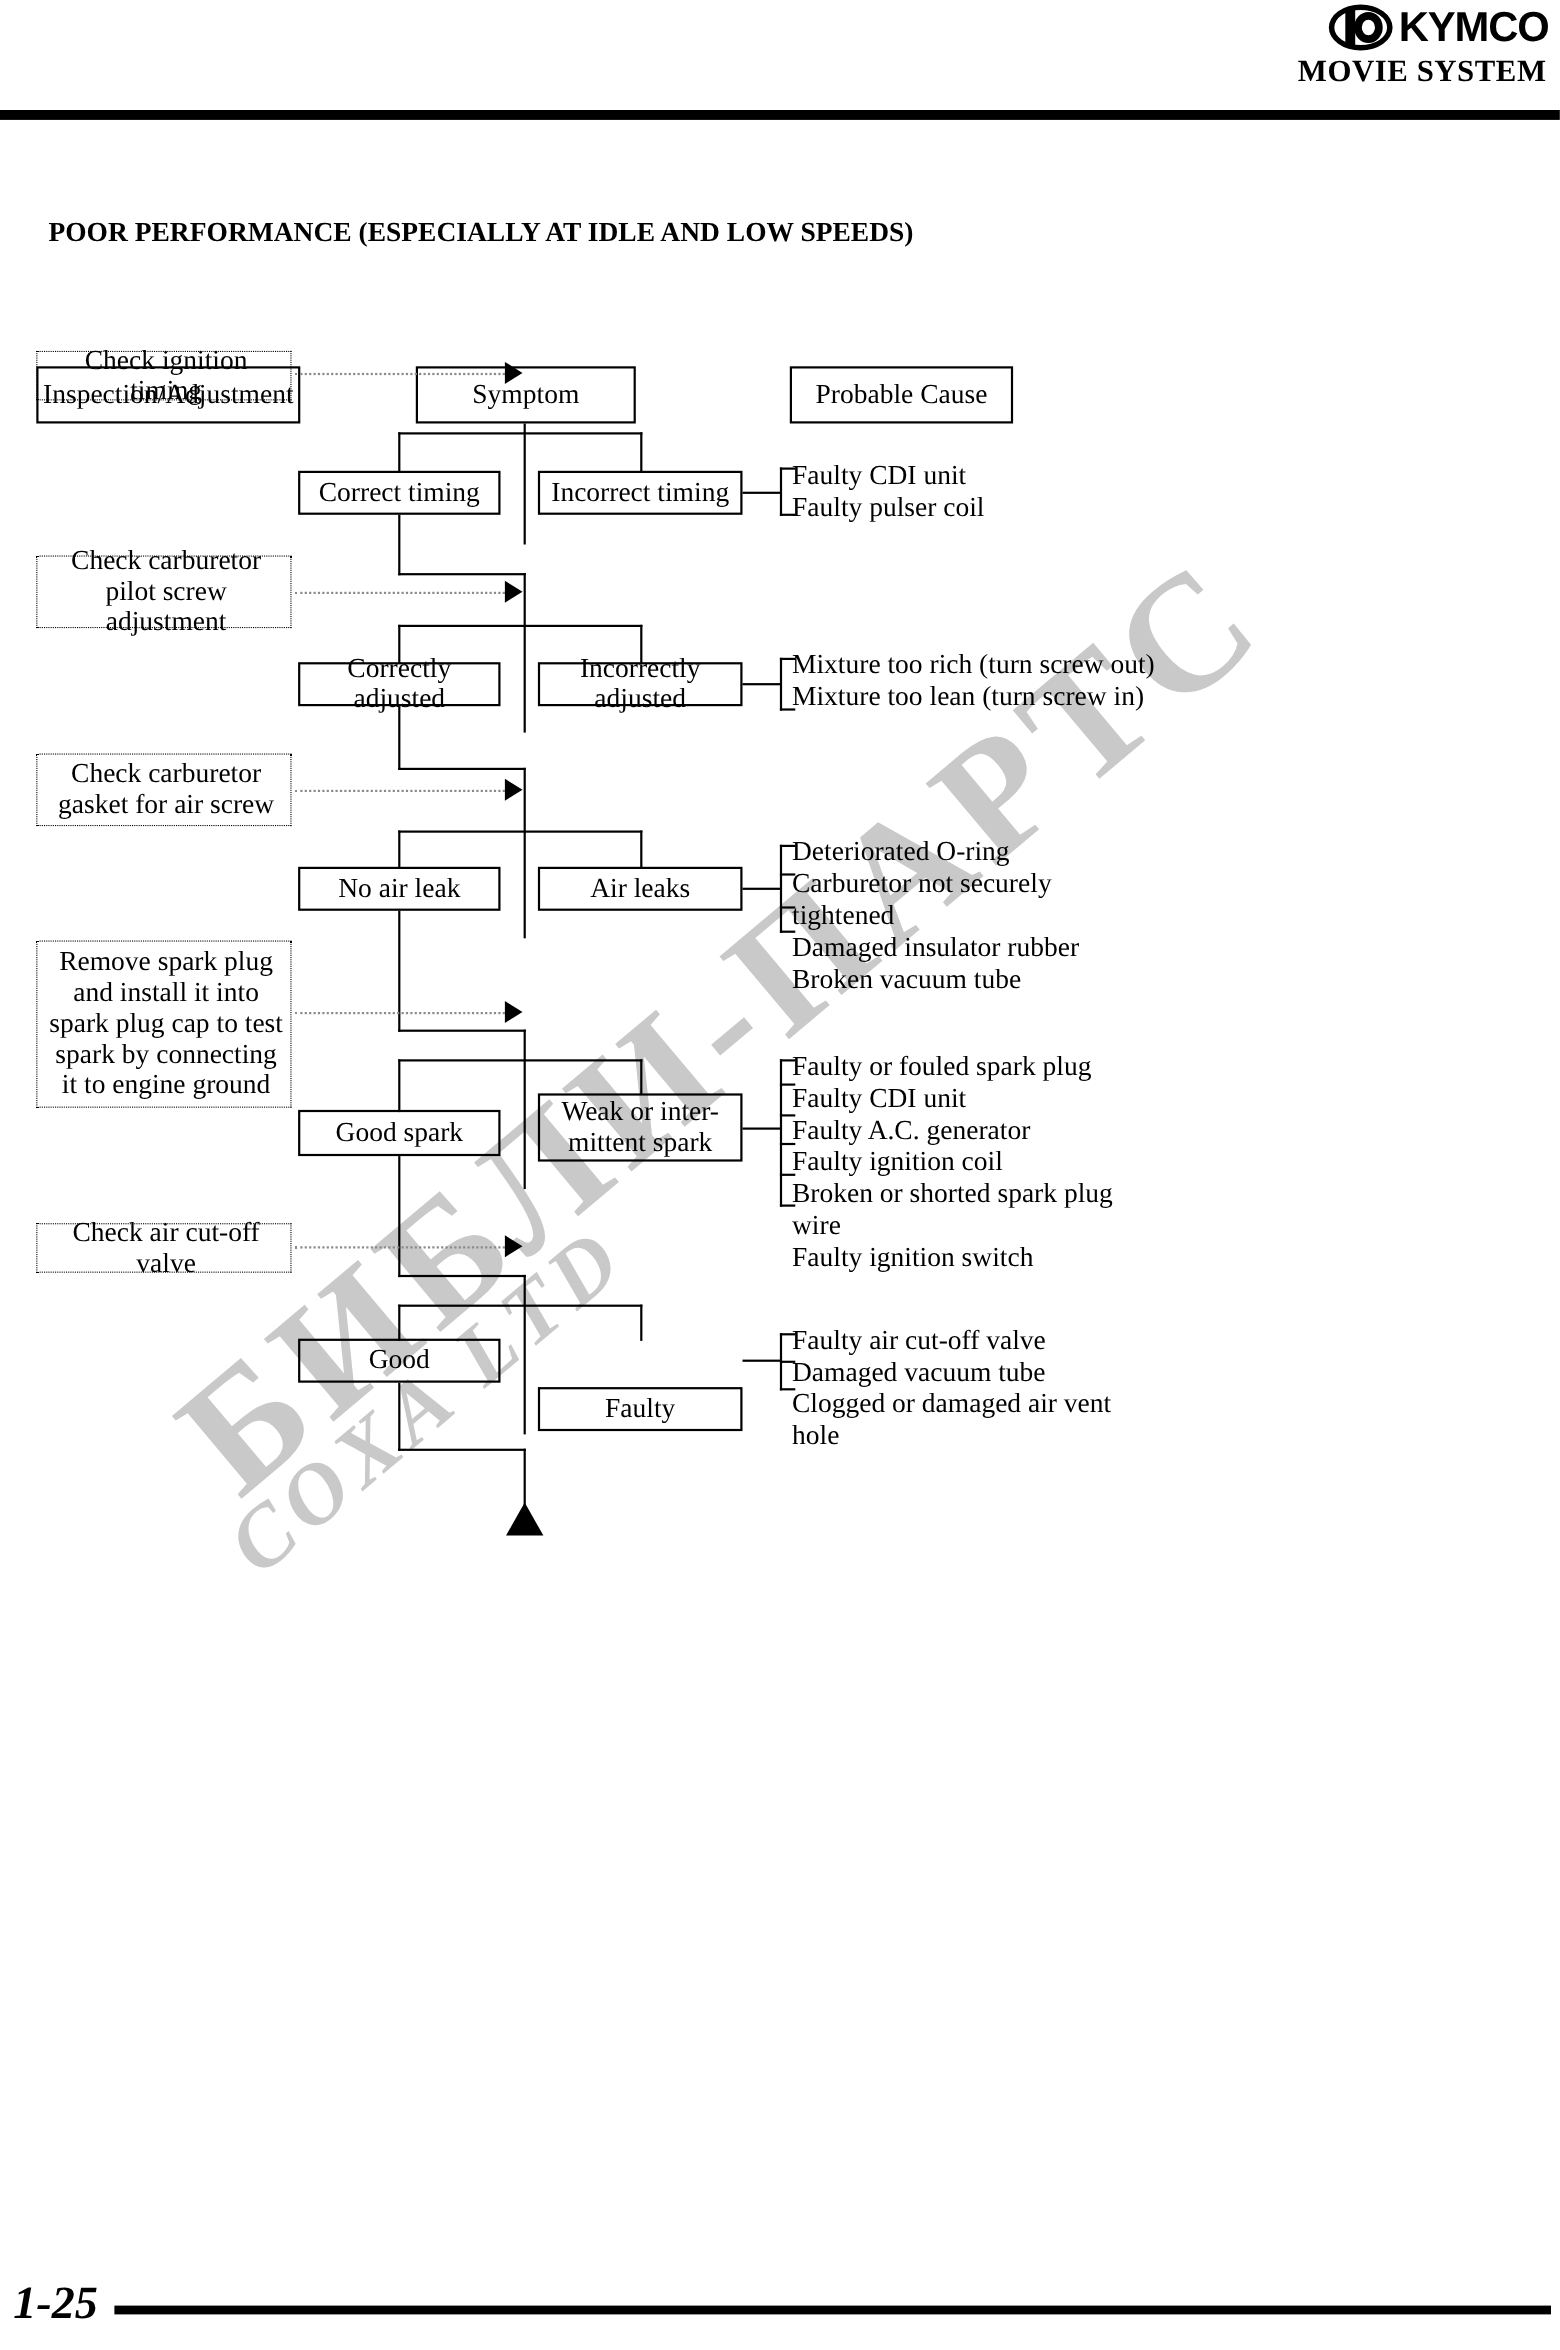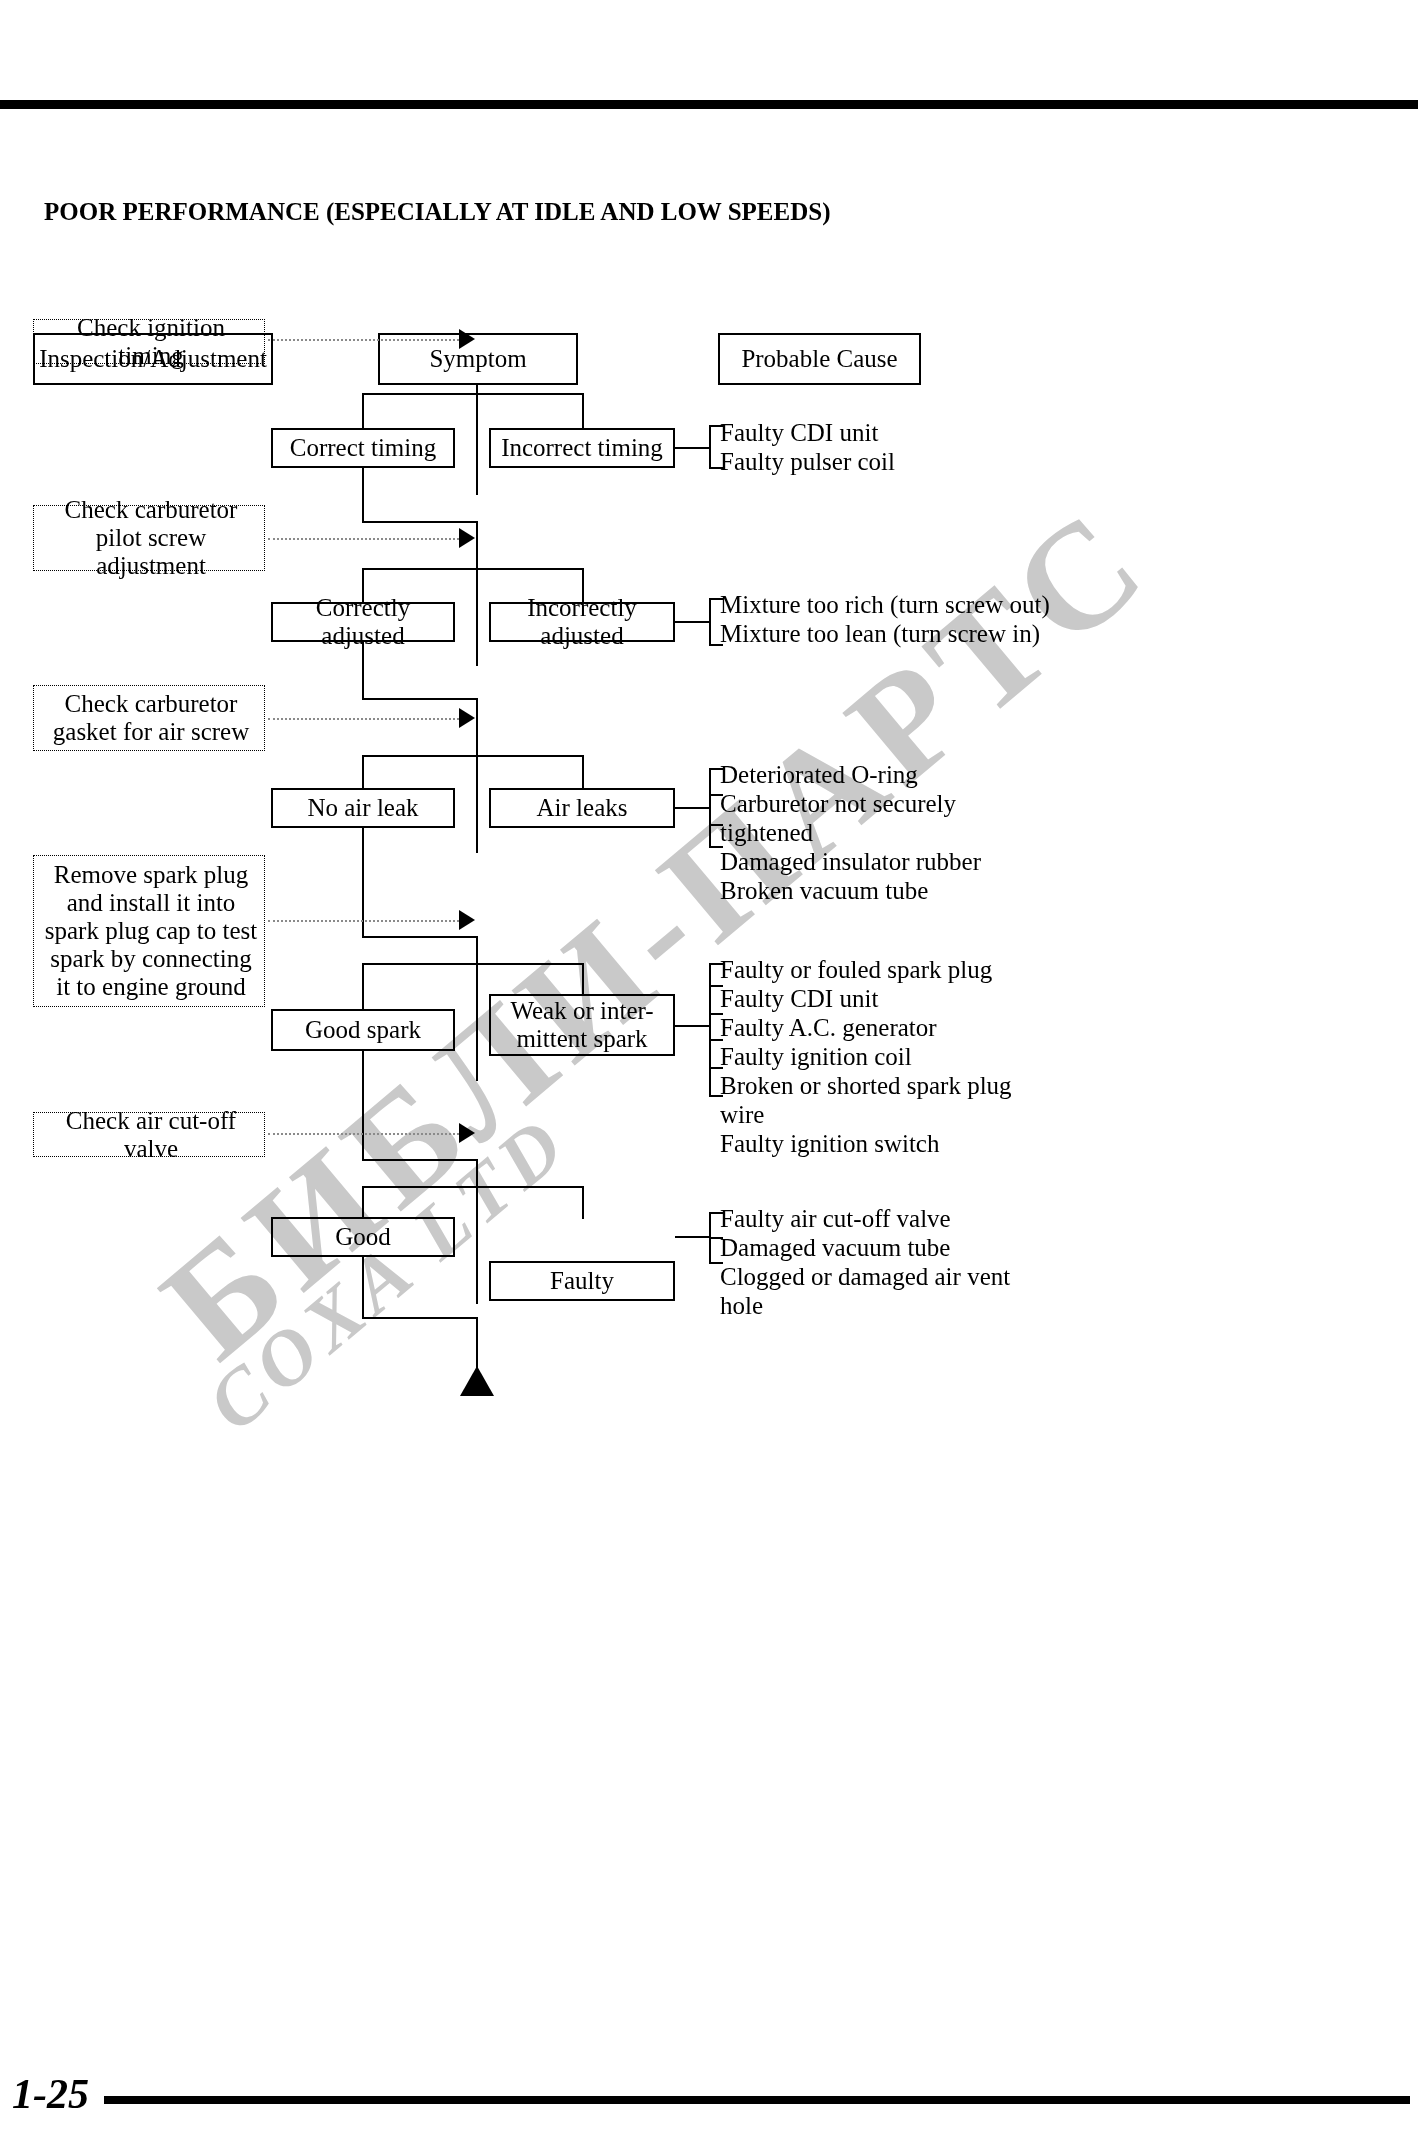--- a/index.html
+++ b/index.html
@@ -130,20 +130,31 @@
     font-size:42px; font-weight:bold; font-style:italic;
   }
   #footer-rule {
     position:absolute; left:104px; bottom:32px; width:1306px; height:8px; background:#000;
   }
 </style>
 </head>
 <body>
 
 <div id="header">
+  <div id="brand-block">
+    <div id="kymco-logo">
+      <div id="kymco-mark">
+        <div class="oval"></div>
+          <div class="bar"></div>
+          <div class="ring"></div>
+      </div>
+      <div id="kymco-word">KYMCO</div>
+    </div>
+    <div id="system-name">MOVIE SYSTEM</div>
+  </div>
   <div id="header-rule"></div>
 </div>
 
 <div id="section-title">POOR PERFORMANCE (ESPECIALLY AT IDLE AND LOW SPEEDS)</div>
 
 <div id="watermark">
   <div class="wm1">БИБЛИ-ПАРТС</div>
   <div class="wm2">COXA LTD</div>
 </div>
 

